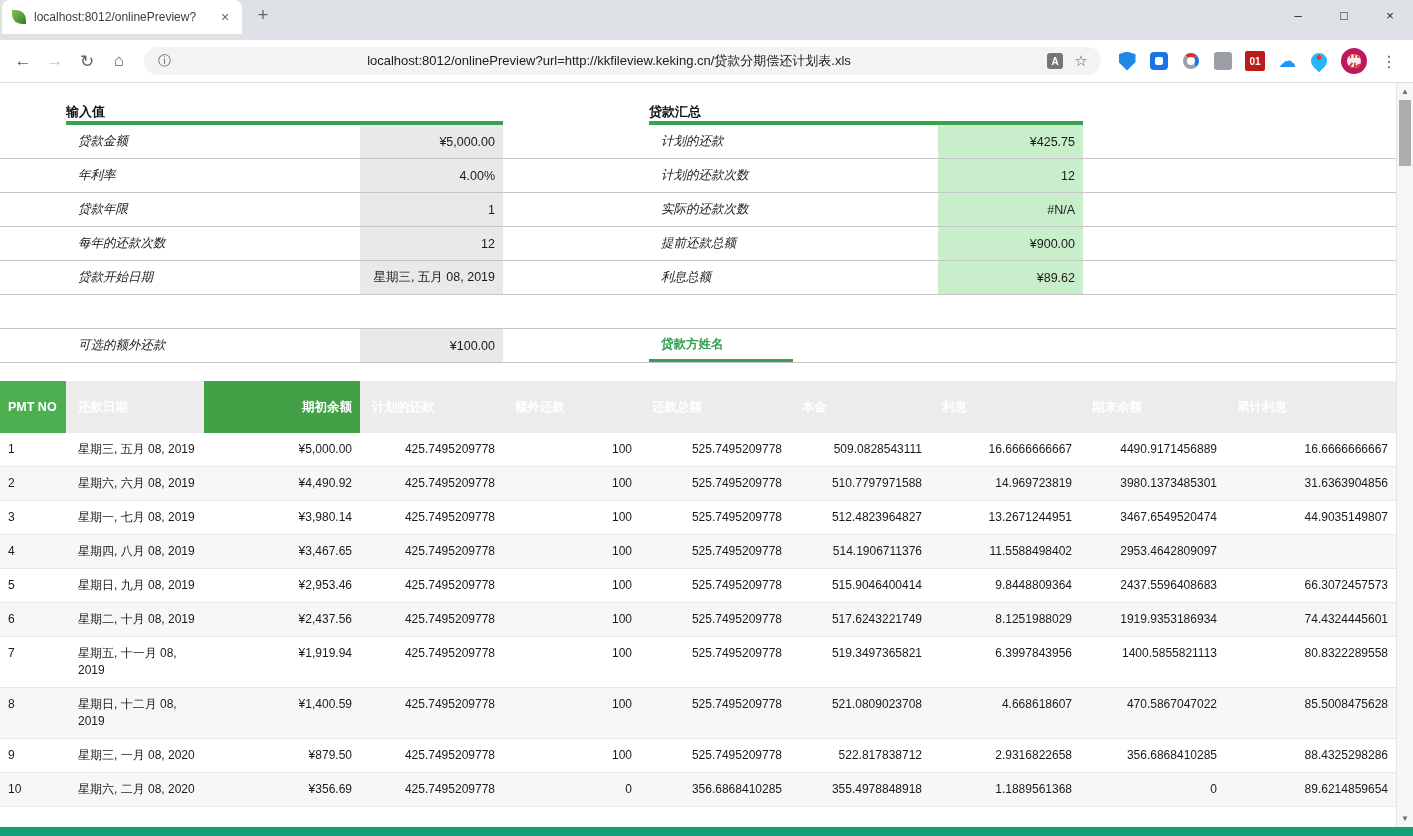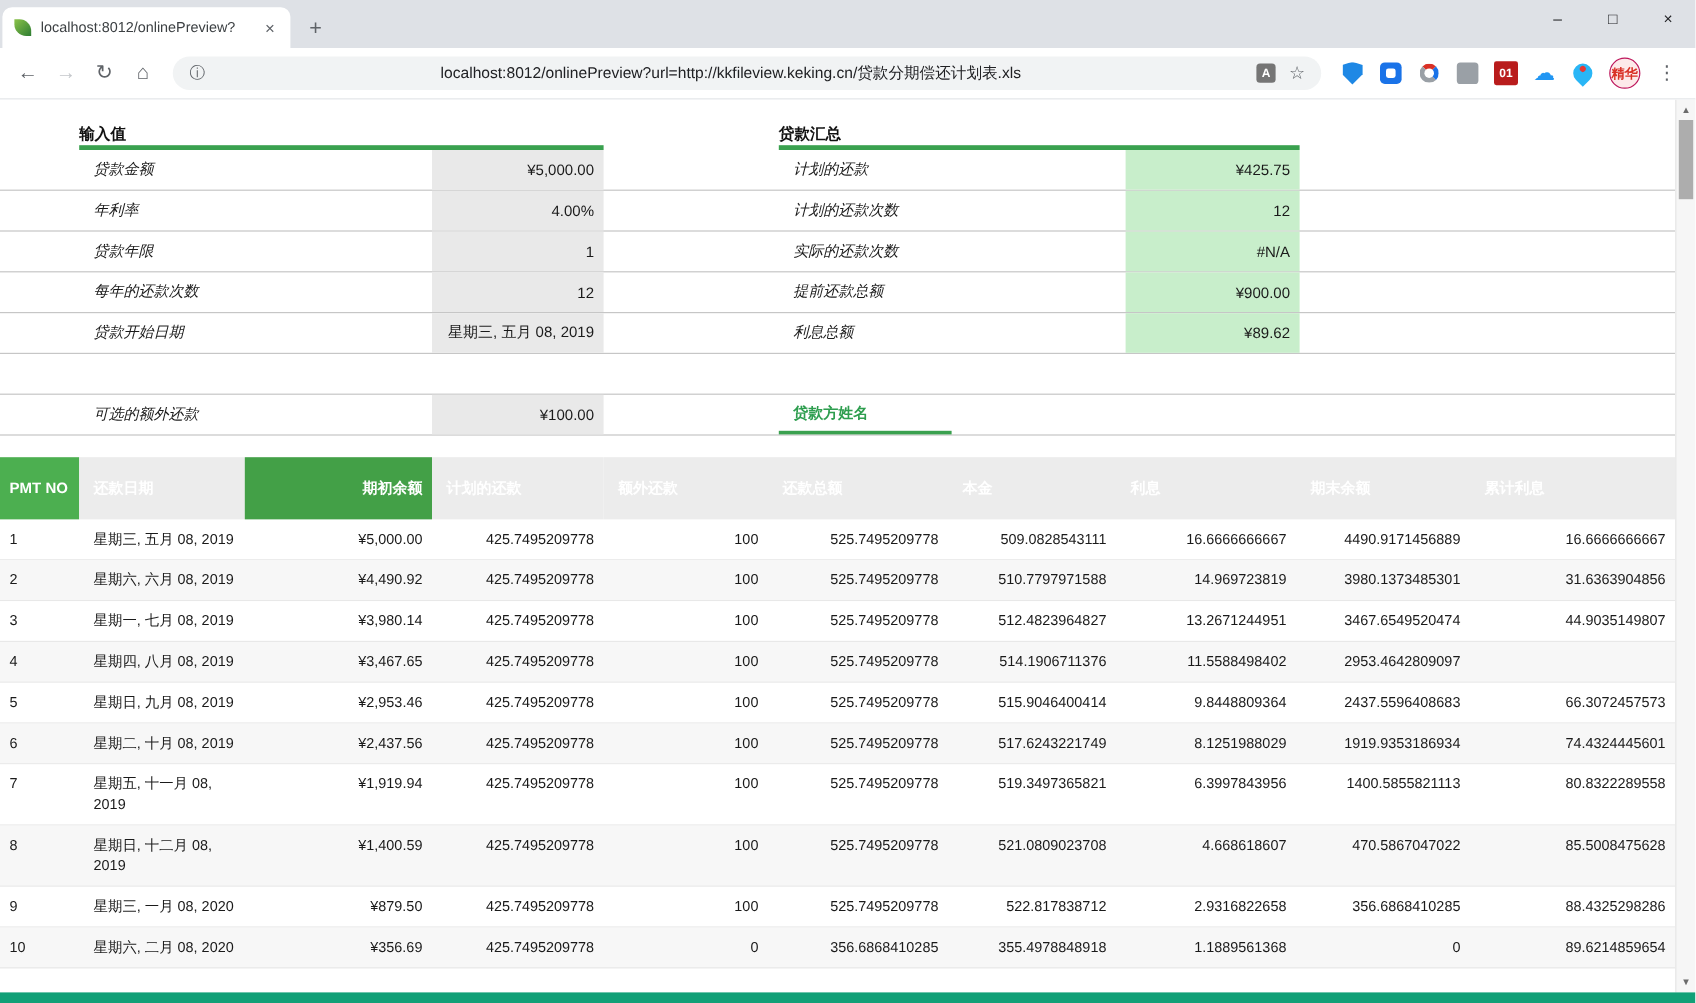--- a/index.html
+++ b/index.html
@@ -2,21 +2,21 @@
 <html><head>
 <meta charset="utf-8">
 <style>
   * { box-sizing: border-box; margin: 0; padding: 0; }
   html, body { width: 1413px; height: 836px; overflow: hidden; }
   body { font-family: "Liberation Sans", "DejaVu Sans", sans-serif; background: #fff; color: #1a1a1a; }
 
   .window { width: 1413px; height: 836px; display: flex; flex-direction: column; }
 
   
-  .tabstrip { height: 40px; background: #dee1e6; position: relative; display: flex; align-items: flex-end; padding-left: 2px; flex: none; }
+  .tabstrip { height: 40px; background: #dee1e6; position: relative; display: flex; padding-left: 2px; flex: none; }
   .tab { width: 240px; height: 34px; background: #fff; border-radius: 8px 8px 0 0; display: flex; align-items: center; padding: 0 8px 0 10px; gap: 8px; font-size: 12px; color: #3c4043; }
   .favicon { width: 14px; height: 14px; flex: none; background: linear-gradient(135deg,#8bc34a,#2e7d32); border-radius: 0 70% 0 70%; }
   .tab-title { flex: 1; white-space: nowrap; overflow: hidden; }
   .tab-close { width: 18px; height: 18px; flex: none; display: flex; align-items: center; justify-content: center; color: #5f6368; font-size: 14px; }
   .newtab { width: 30px; height: 30px; margin: 0 0 2px 6px; display: flex; align-items: center; justify-content: center; font-size: 18px; color: #5f6368; }
   .wincontrols { position: absolute; top: 0; right: 0; display: flex; }
   .wc { width: 46px; height: 30px; display: flex; align-items: center; justify-content: center; font-size: 13px; color: #202124; }
 
   
   .toolbar { height: 43px; background: #fff; border-bottom: 1px solid #dcdfe3; display: flex; align-items: center; padding: 0 8px; gap: 2px; flex: none; }
@@ -30,21 +30,21 @@
   .iconbar { display: flex; align-items: center; gap: 12px; padding: 0 6px; flex: none; }
   .ext-shield { width: 17px; height: 19px; background: #1e88e5; clip-path: polygon(50% 0,100% 14%,100% 55%,50% 100%,0 55%,0 14%); }
   .ext-bluesq { width: 18px; height: 18px; background: #1a73e8; border-radius: 4px; position: relative; }
   .wdot { position: absolute; left: 5px; top: 5px; width: 8px; height: 8px; background: #fff; border-radius: 2px; }
   .ext-ring { width: 16px; height: 16px; border-radius: 50%; border: 4px solid #9aa0a6; border-top-color: #d93025; border-right-color: #1a73e8; }
   .ext-gray { width: 18px; height: 18px; background: #9aa0a6; border-radius: 3px; position: relative; }
   .ext-01 { min-width: 20px; height: 20px; background: #b91c1c; color: #fff; font-size: 10px; font-weight: bold; border-radius: 2px; }
   .ext-cloud { color: #2196f3; font-size: 18px; }
   .ext-bird { width: 16px; height: 16px; background: #29b6f6; border-radius: 50% 50% 0 50%; transform: rotate(45deg); position: relative; }
   .ext-bird::after { content: ""; position: absolute; left: 3px; top: 3px; width: 5px; height: 5px; background: #e53935; border-radius: 50%; }
-  .avatar { width: 26px; height: 26px; border-radius: 50%; background: #fdeaea; border: 1px solid #be185d; color: #d93025; font-size: 11px; font-weight: bold; display: flex; align-items: center; justify-content: center; flex: none; overflow: hidden; }
+  .avatar { width: 26px; height: 26px; border-radius: 50%; background: #fdeaea; border: 6px solid #be185d; color: #d93025; font-size: 14px; font-weight: bold; display: flex; align-items: center; justify-content: center; flex: none; overflow: hidden; }
   .menu { font-size: 16px; }
 
   
   .content { flex: 1; position: relative; background: #fff; overflow: hidden; }
   .sheet { position: absolute; left: 0; top: 0; width: 1396px; height: 744px; font-size: 12.5px; }
   .prow { position: absolute; left: 0; width: 100%; margin-top: 16px; }
   .prow.line { border-bottom: 1px solid #c6c6c6; }
   .cell { position: absolute; top: 0; height: 100%; display: flex; align-items: center; }
   .ph { font-weight: 700; font-size: 13px; color: #111; }
   .ph-l { left: 66px; width: 437px; }

